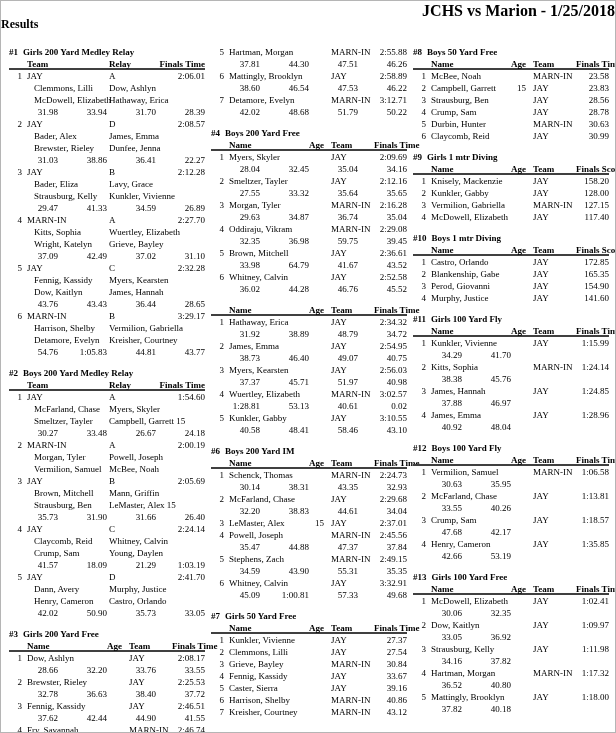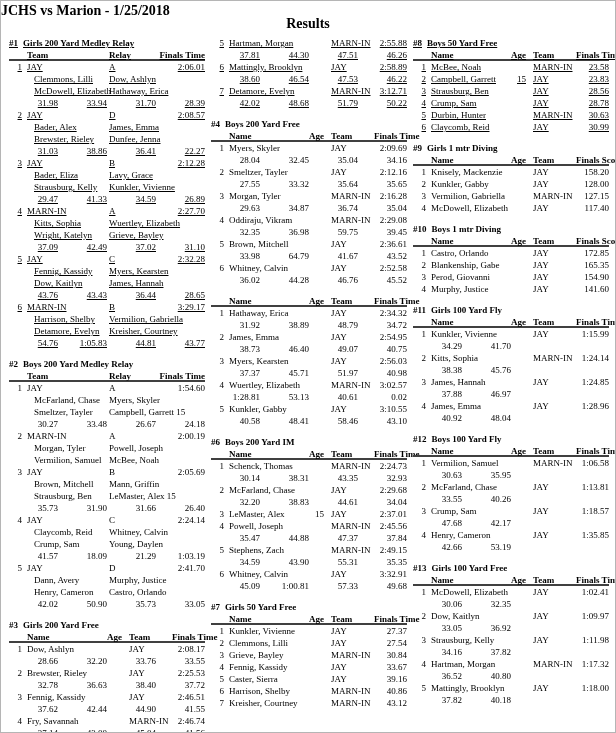--- a/index.html
+++ b/index.html
@@ -1,27 +1,27 @@
 <!DOCTYPE html>
 <html><head>
 <meta charset="utf-8">
 <style>
   html,body{margin:0;padding:0;background:#e8e8e8;}
   .page{
     width:616px;height:733px;box-sizing:border-box;background:#ffffff;
     border:1px solid #b5b5b5;font-family:"Liberation Serif", serif;color:#000;
     display:flex;flex-direction:column;overflow:hidden;
   }
-  .title{text-align:left;font-weight:bold;font-size:14px;line-height:13px;margin-top:3px;}
-  .subtitle{text-align:center;font-weight:bold;font-size:14px;line-height:14px;}
+  .title{text-align:right;font-weight:bold;font-size:16px;line-height:13px;margin-top:3px;}
+  .subtitle{text-align:left;font-weight:bold;font-size:12px;line-height:14px;}
   .cols{flex:1;display:flex;align-items:stretch;padding:2px 6px 0 8px;}
   .col{width:196px;font-size:9px;}
   .vdiv{width:1px;background:#555;margin:0 3px;}
   .event{margin-top:9px;}
-  .event:first-child{margin-top:4px;text-decoration:underline;}
+  .event:first-child{margin-top:13px;}
   .ev-title{font-weight:bold;height:12px;line-height:12px;white-space:nowrap;}
   .ev-name{margin-left:5px;}
   .hdr{font-weight:bold;display:flex;height:12px;line-height:12px;
        border-bottom:2px solid #404040;padding-left:18px;box-sizing:border-box;white-space:nowrap;}
   .line{display:flex;height:12px;line-height:12px;white-space:nowrap;}
   .c-place{width:13px;margin-right:5px;text-align:right;flex:none;}
   .c-name{width:77px;flex:none;overflow:visible;}
   .c-name.rel{width:82px;}
   .c-age{width:18px;text-align:right;flex:none;}
   .c-team{padding-left:7px;width:43px;flex:none;}

